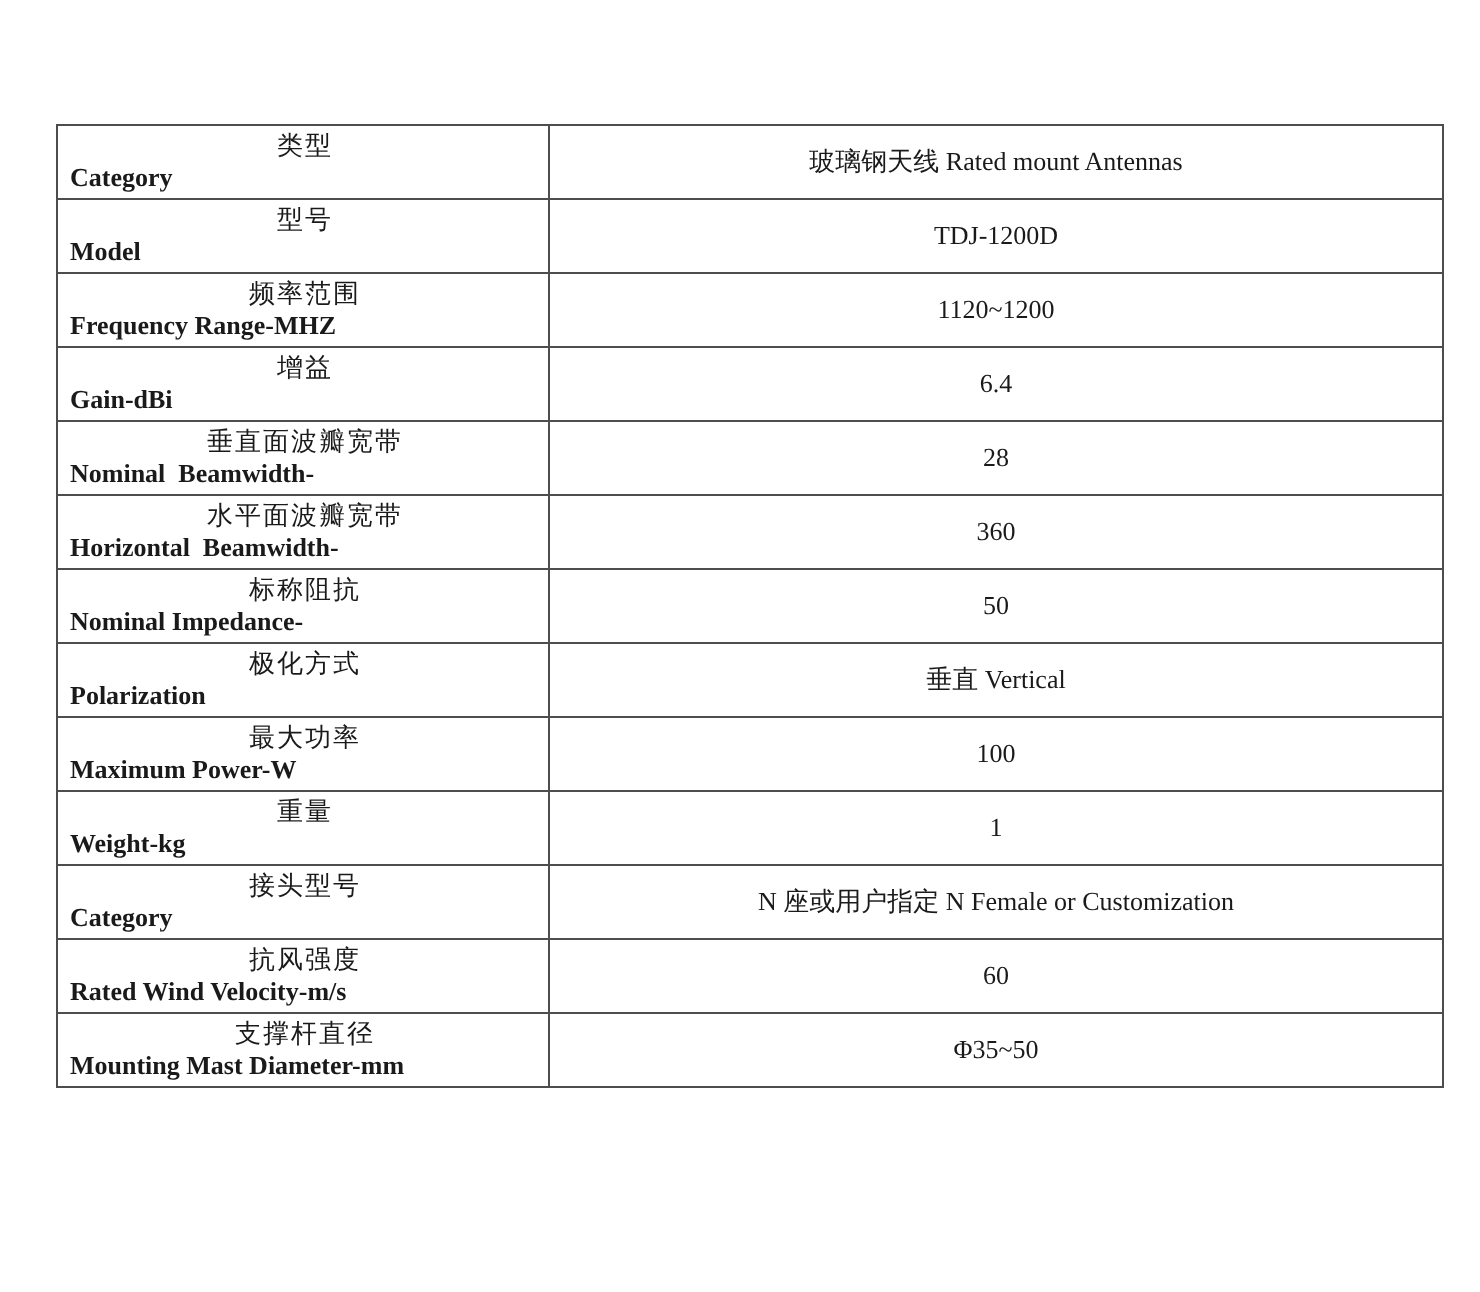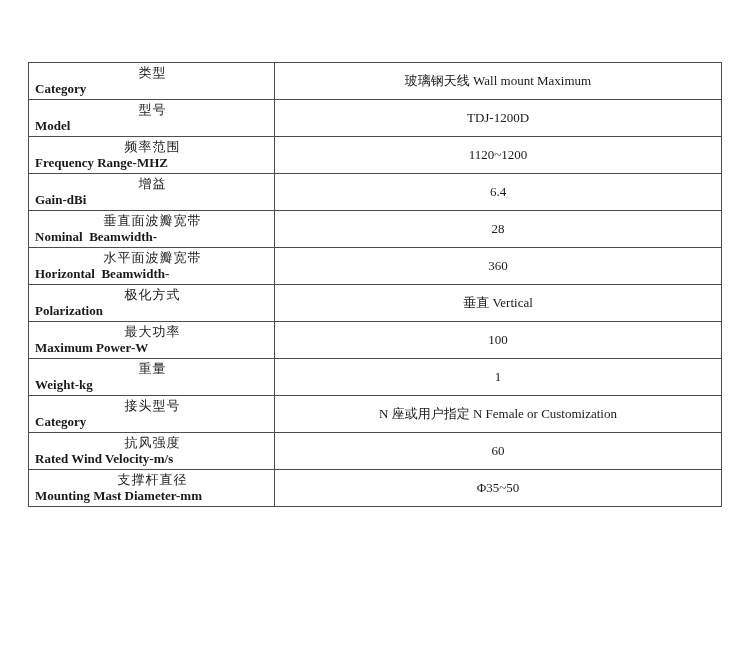--- a/index.html
+++ b/index.html
@@ -57,21 +57,21 @@
 <body>
 
 <div class="table-wrap">
   <table class="spec">
     <tbody>
       <tr>
         <td class="label-cell">
           <div class="zh">类型</div>
           <div class="en">Category</div>
         </td>
-        <td class="value-cell">玻璃钢天线 Wall mount Maximum</td>
+        <td class="value-cell">玻璃钢天线 Rated mount Antennas</td>
       </tr>
       <tr>
         <td class="label-cell">
           <div class="zh">型号</div>
           <div class="en">Model</div>
         </td>
         <td class="value-cell">TDJ-1200D</td>
       </tr>
       <tr>
         <td class="label-cell">
@@ -93,20 +93,27 @@
           <div class="en">Nominal  Beamwidth-</div>
         </td>
         <td class="value-cell">28</td>
       </tr>
       <tr>
         <td class="label-cell">
           <div class="zh">水平面波瓣宽带</div>
           <div class="en">Horizontal  Beamwidth-</div>
         </td>
         <td class="value-cell">360</td>
+      </tr>
+      <tr>
+        <td class="label-cell">
+          <div class="zh">标称阻抗</div>
+          <div class="en">Nominal Impedance-</div>
+        </td>
+        <td class="value-cell">50</td>
       </tr>
       <tr>
         <td class="label-cell">
           <div class="zh">极化方式</div>
           <div class="en">Polarization</div>
         </td>
         <td class="value-cell">垂直 Vertical</td>
       </tr>
       <tr>
         <td class="label-cell">

